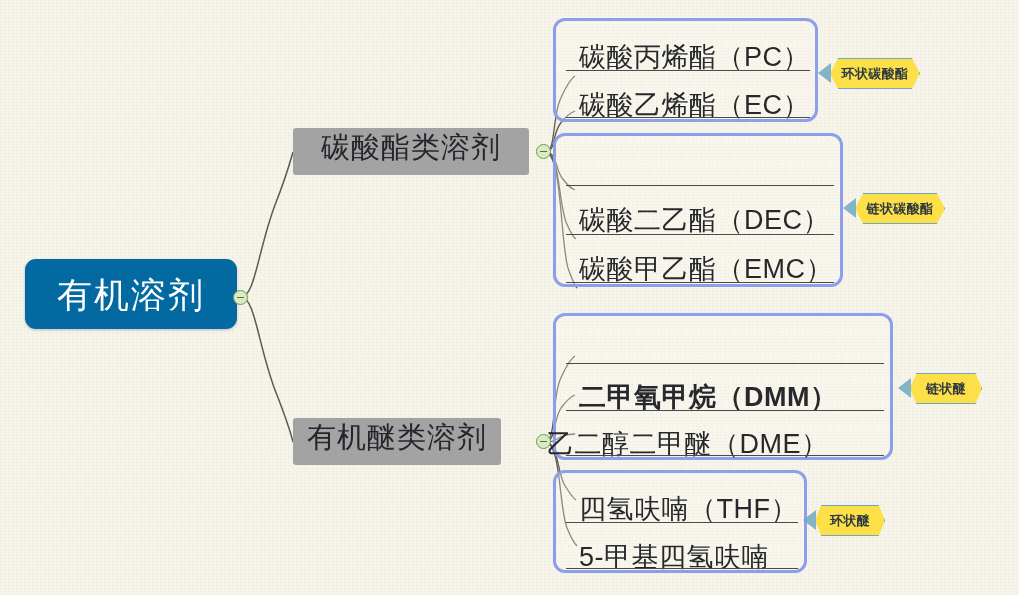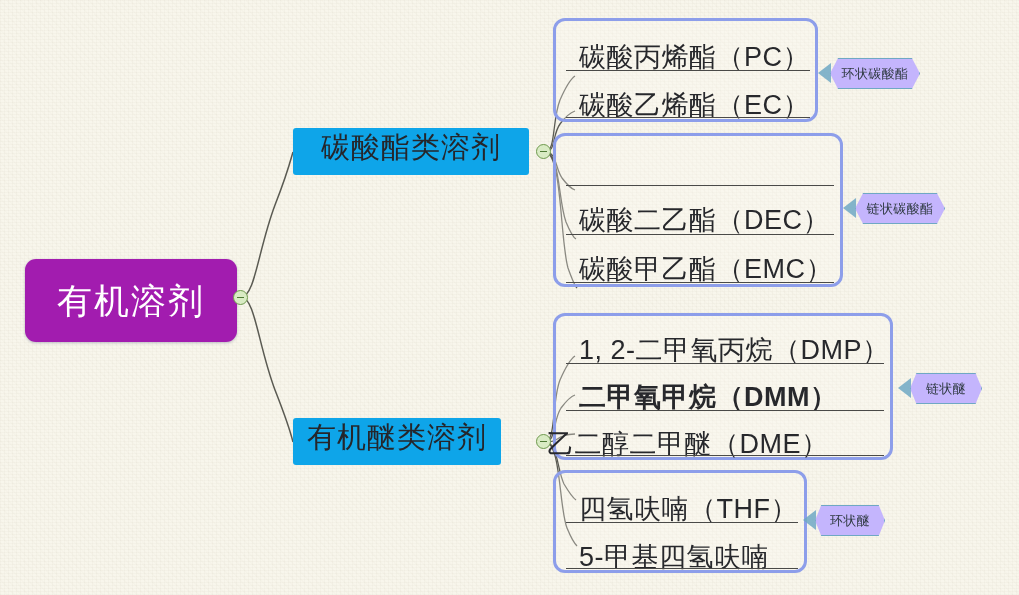--- a/index.html
+++ b/index.html
@@ -20,39 +20,39 @@
 
   #canvas { position: absolute; left: 0; top: 0; width: 1019px; height: 595px; }
 
   
   #links { position: absolute; left: 0; top: 0; width: 1019px; height: 595px; pointer-events: none; }
 
   
   .root-node {
     position: absolute;
     left: 25px; top: 259px;
-    width: 212px; height: 83px;
-    background: #a21caf;
+    width: 212px; height: 70px;
+    background: #0369a1;
     border-radius: 11px;
     box-shadow: 0 1px 3px rgba(40,50,100,0.28);
     display: flex; align-items: center; justify-content: center;
     box-sizing: border-box;
   }
   .root-label {
     color: #ffffff;
     font-size: 35px;
     letter-spacing: 2px;
     line-height: 1;
     white-space: nowrap;
   }
 
   
   .cat-node {
     position: absolute;
-    background: #0ea5e9;
+    background: #a3a3a3;
     border-radius: 3px;
     display: flex; align-items: center; justify-content: center;
     box-sizing: border-box;
     padding: 4px 14px 12px 14px;
   }
   .cat-label {
     color: #25262b;
     font-size: 29px;
     letter-spacing: 1px;
     line-height: 1;
@@ -92,25 +92,26 @@
   
   .leaf-rule {
     position: absolute;
     height: 0;
     border-bottom: 1.6px solid #4a4a48;
   }
 
   
   .callout {
     position: absolute;
-    background: #c4b5fd;
+    background: #fde047;
     border: 1px solid #6fa8c4;
     box-sizing: border-box;
     display: flex; align-items: center; justify-content: center;
     clip-path: polygon(0% 50%, 9% 0%, 91% 0%, 100% 50%, 91% 100%, 9% 100%);
+    font-weight: bold;
   }
   .callout-label {
     color: #2f3a42;
     font-size: 13px;
     letter-spacing: 0.4px;
     line-height: 1;
     white-space: nowrap;
   }
   #callout-cyclic-carbonate { left: 830px; top: 58px;  width: 90px; height: 31px; }
   #callout-chain-carbonate  { left: 855px; top: 193px; width: 90px; height: 31px; }
@@ -217,23 +218,20 @@
     <span class="leaf-text">碳酸甲乙酯（EMC）</span>
   </div>
   <div class="leaf-rule" style="left:566px; top:282px; width:268px;"></div>
 
   <div class="callout-leader" style="left:843px; top:198px;"></div>
   <div class="callout" id="callout-chain-carbonate">
     <span class="callout-label">链状碳酸酯</span>
   </div>
 
   <div class="group-box" id="group-chain-ether"></div>
-  <div class="leaf-row" style="left:562px; top:318px; width:325px; height:45px;">
-    <span class="leaf-text">1, 2-二甲氧丙烷（DMP）</span>
-  </div>
   <div class="leaf-rule" style="left:566px; top:363px; width:318px;"></div>
   <div class="leaf-row" style="left:562px; top:365px; width:325px; height:45px;font-weight:bold;">
     <span class="leaf-text">二甲氧甲烷（DMM）</span>
   </div>
   <div class="leaf-rule" style="left:566px; top:410px; width:318px;"></div>
   <div class="leaf-row" style="left:530px; top:412px; width:325px; height:45px;">
     <span class="leaf-text">乙二醇二甲醚（DME）</span>
   </div>
   <div class="leaf-rule" style="left:566px; top:455px; width:318px;"></div>
 

